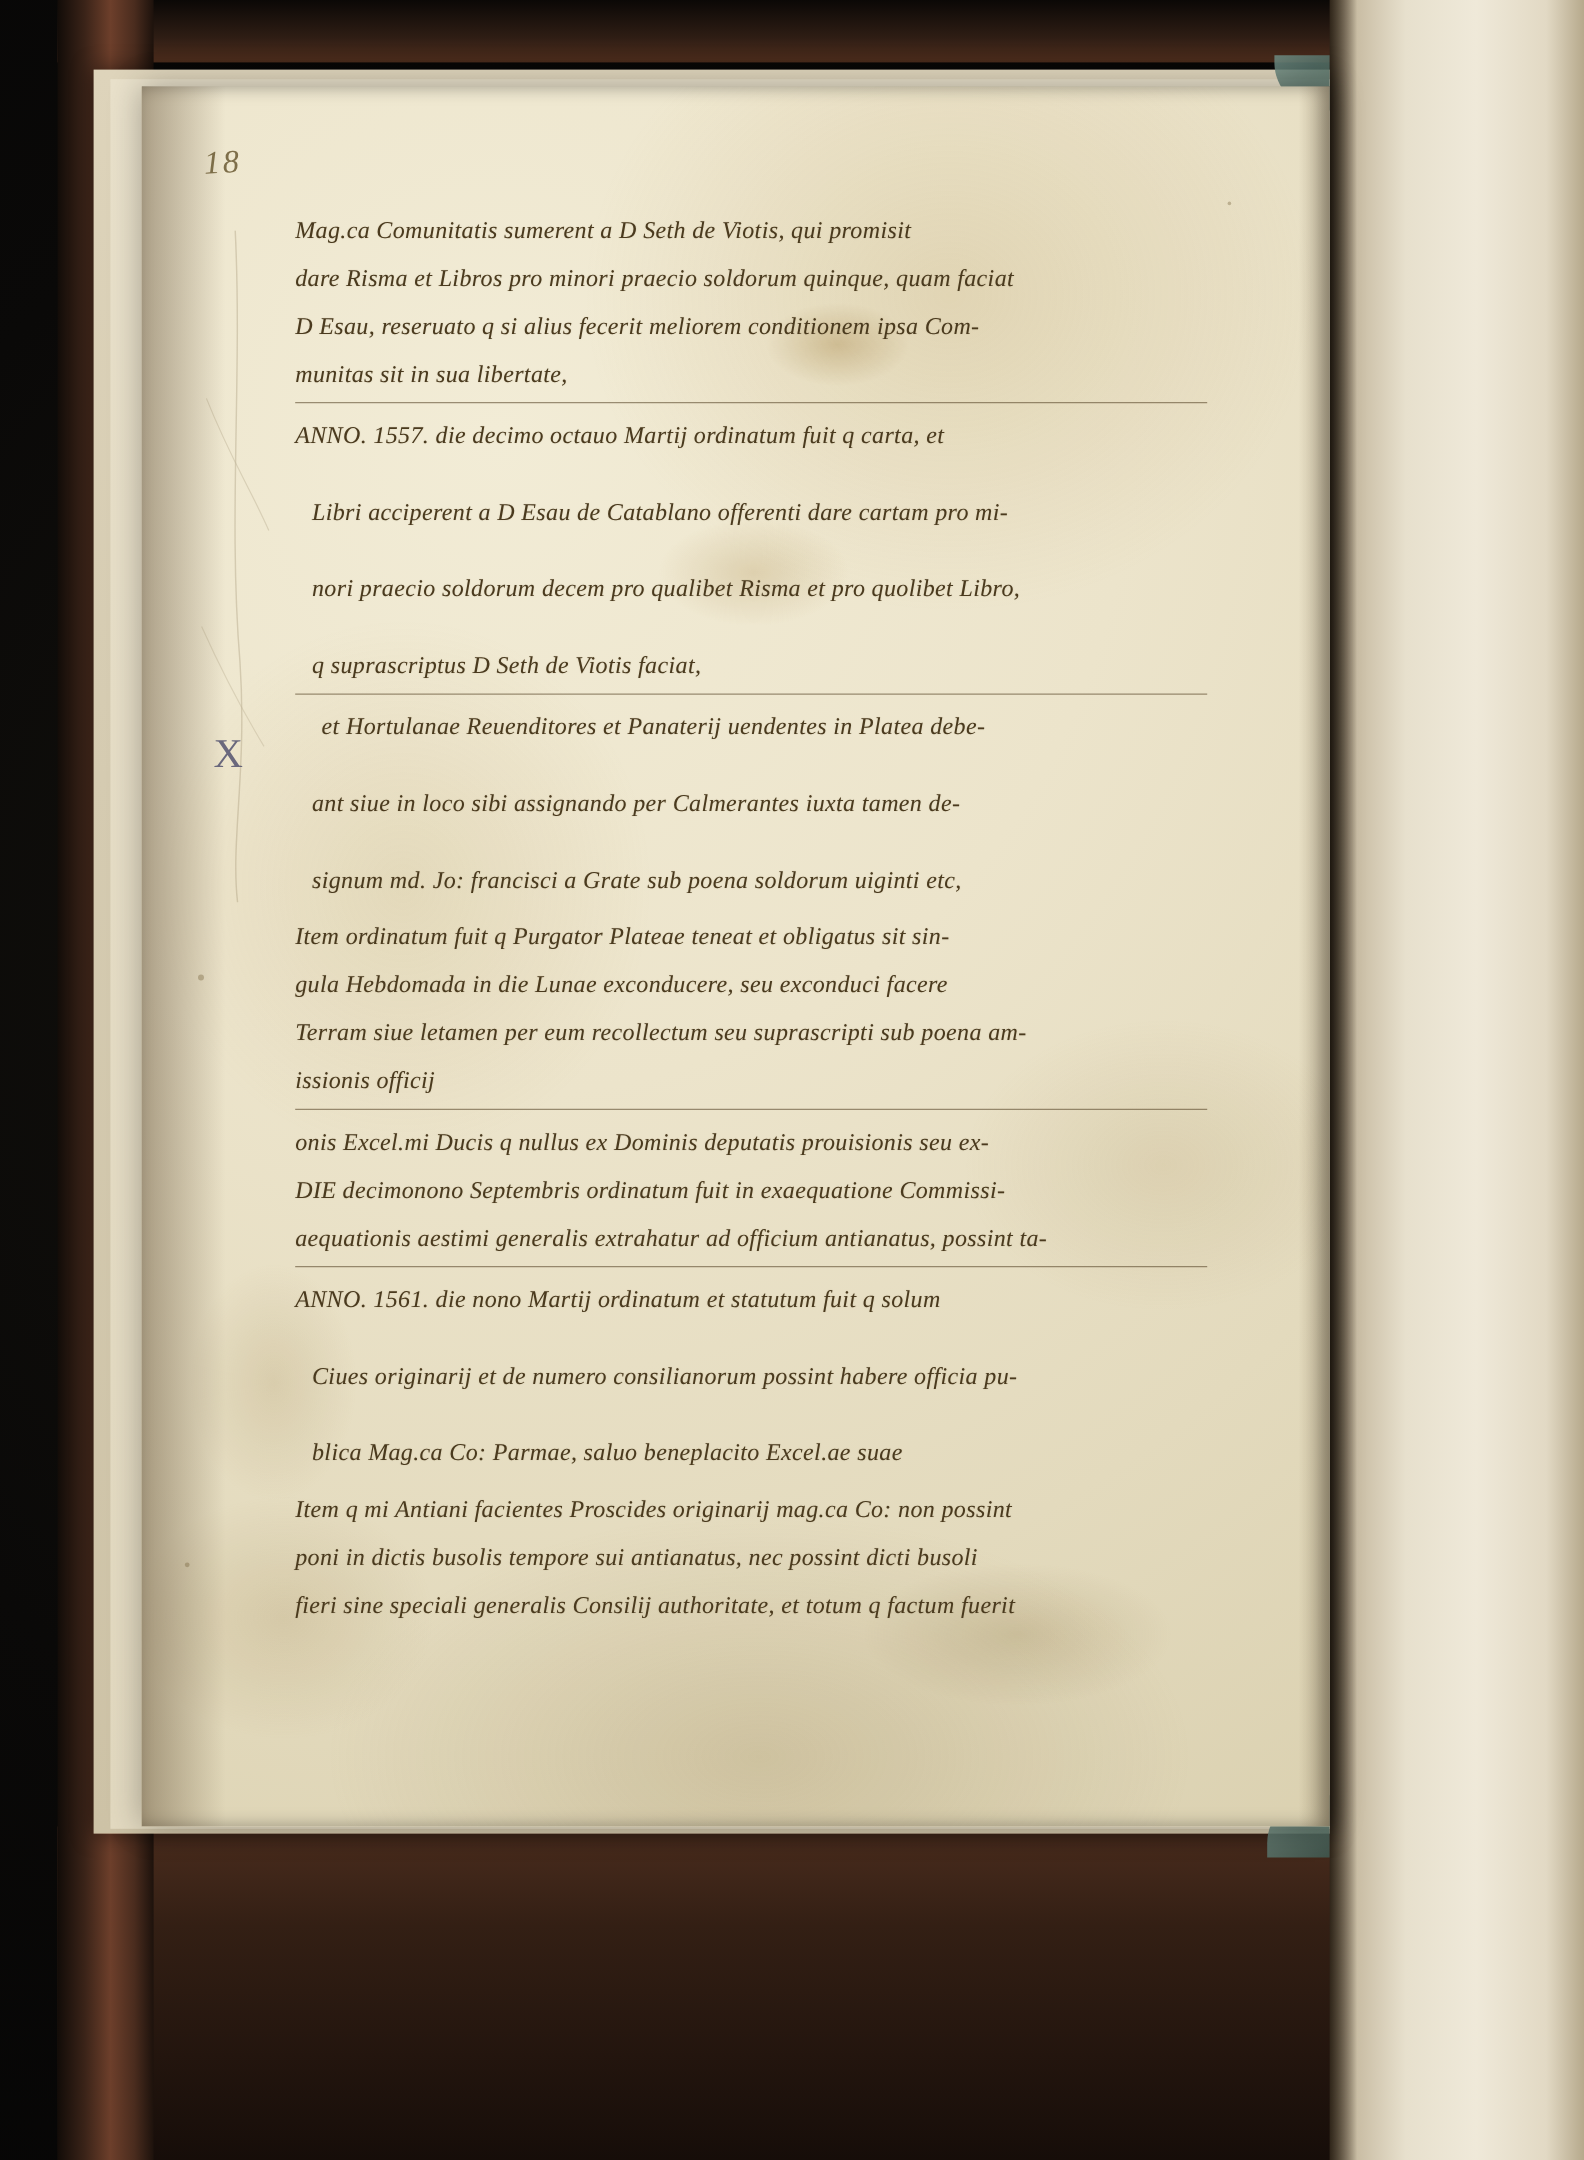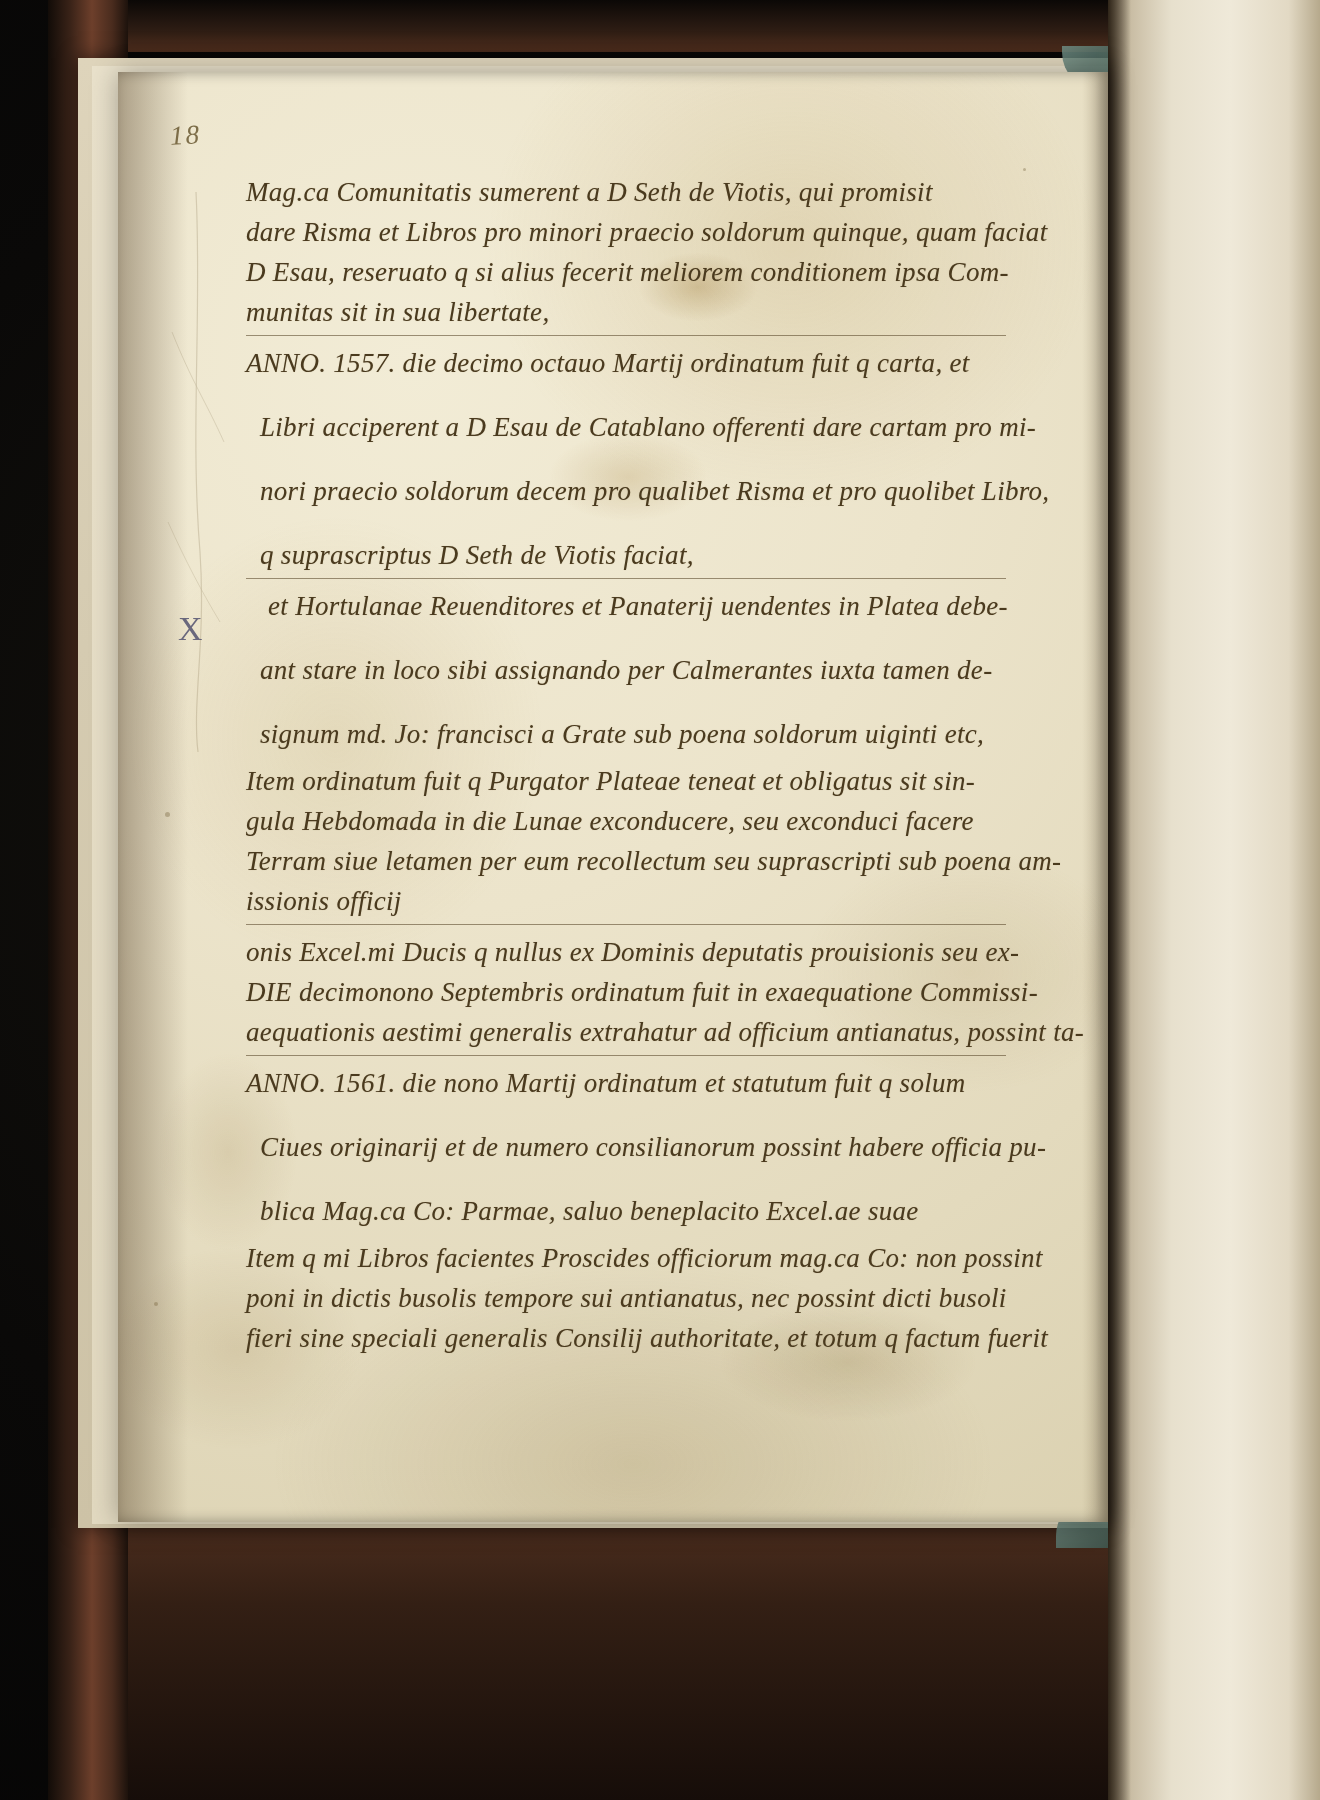--- a/index.html
+++ b/index.html
@@ -185,21 +185,21 @@
     left: 128px;
     top: 100px;
     width: 790px;
   }
   .para { margin-bottom: 7px; position: relative; }
   .line {
     position: relative;
     color: #4a3a1e;
     font-family: "Liberation Serif", serif;
     font-style: italic;
-    font-size: 27px;
+    font-size: 20px;
     line-height: 40px;
     white-space: nowrap;
     letter-spacing: 0.3px;
     text-shadow: 0 0 1px rgba(90,70,35,0.25);
   }
   .line.indent1 { padding-left: 22px; }
   .line.indent2 { padding-left: 14px; margin-top: 24px; }
   .sep {
     height: 0;
     border-top: 1px solid rgba(80,62,32,0.55);
@@ -266,21 +266,21 @@
       <div class="para">
         <div class="line">ANNO. 1557. die decimo octauo Martij ordinatum fuit q carta, et</div>
         <div class="line indent2">Libri acciperent a D Esau de Catablano offerenti dare cartam pro mi-</div>
         <div class="line indent2">nori praecio soldorum decem pro qualibet Risma et pro quolibet Libro,</div>
         <div class="line indent2">q suprascriptus D Seth de Viotis faciat,</div>
         <div class="sep"></div>
       </div>
 
       <div class="para">
         <div class="line indent1">et Hortulanae Reuenditores et Panaterij uendentes in Platea debe-</div>
-        <div class="line indent2">ant stare in loco sibi assignando per Calmerantes iuxta tamen de-</div>
+        <div class="line indent2">ant siue in loco sibi assignando per Calmerantes iuxta tamen de-</div>
         <div class="line indent2">signum md. Jo: francisci a Grate sub poena soldorum uiginti etc,</div>
       </div>
 
       <div class="para">
         <div class="line">Item ordinatum fuit q Purgator Plateae teneat et obligatus sit sin-</div>
         <div class="line">gula Hebdomada in die Lunae exconducere, seu exconduci facere</div>
         <div class="line">Terram siue letamen per eum recollectum seu suprascripti sub poena am-</div>
         <div class="line">issionis officij</div>
         <div class="sep"></div>
       </div>
@@ -292,20 +292,20 @@
         <div class="sep"></div>
       </div>
 
       <div class="para">
         <div class="line">ANNO. 1561. die nono Martij ordinatum et statutum fuit q solum</div>
         <div class="line indent2">Ciues originarij et de numero consilianorum possint habere officia pu-</div>
         <div class="line indent2">blica Mag.ca Co: Parmae, saluo beneplacito Excel.ae suae</div>
       </div>
 
       <div class="para">
-        <div class="line">Item q mi Libros facientes Proscides officiorum mag.ca Co: non possint</div>
+        <div class="line">Item q mi Antiani facientes Proscides originarij mag.ca Co: non possint</div>
         <div class="line">poni in dictis busolis tempore sui antianatus, nec possint dicti busoli</div>
         <div class="line">fieri sine speciali generalis Consilij authoritate, et totum q factum fuerit</div>
       </div>
 
     </div>
   </div>
 </div>
 
 </body></html>

